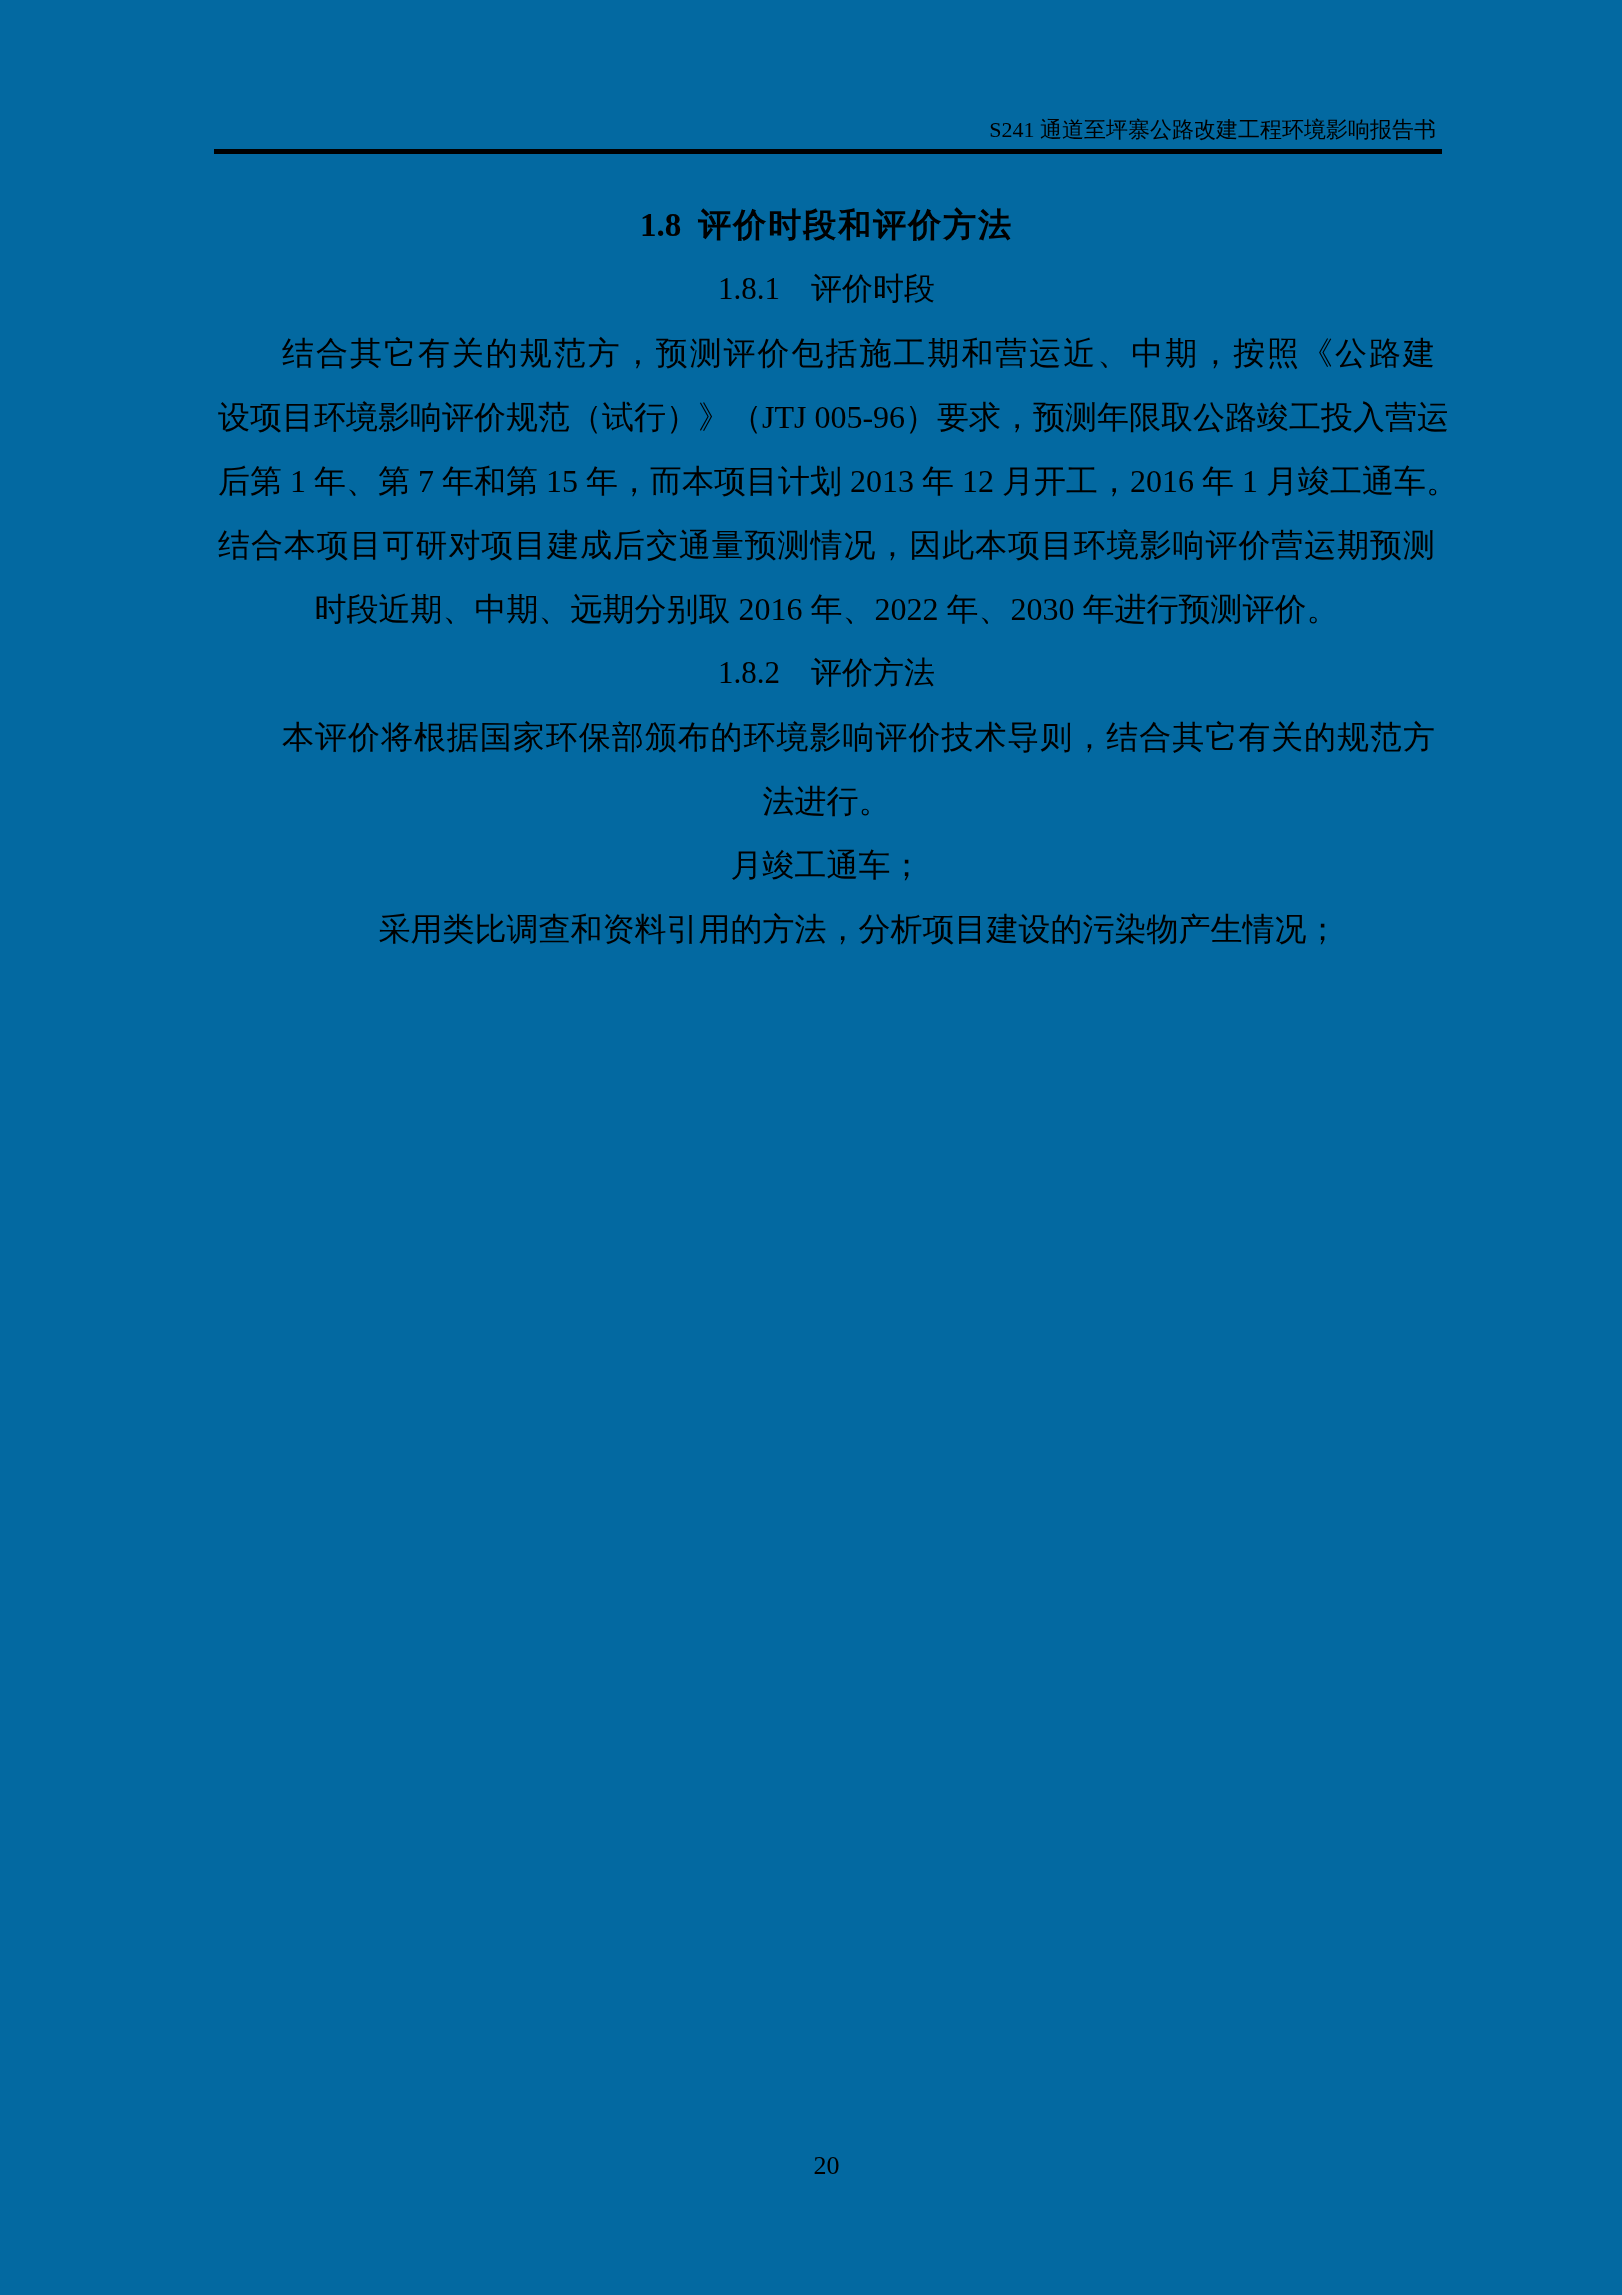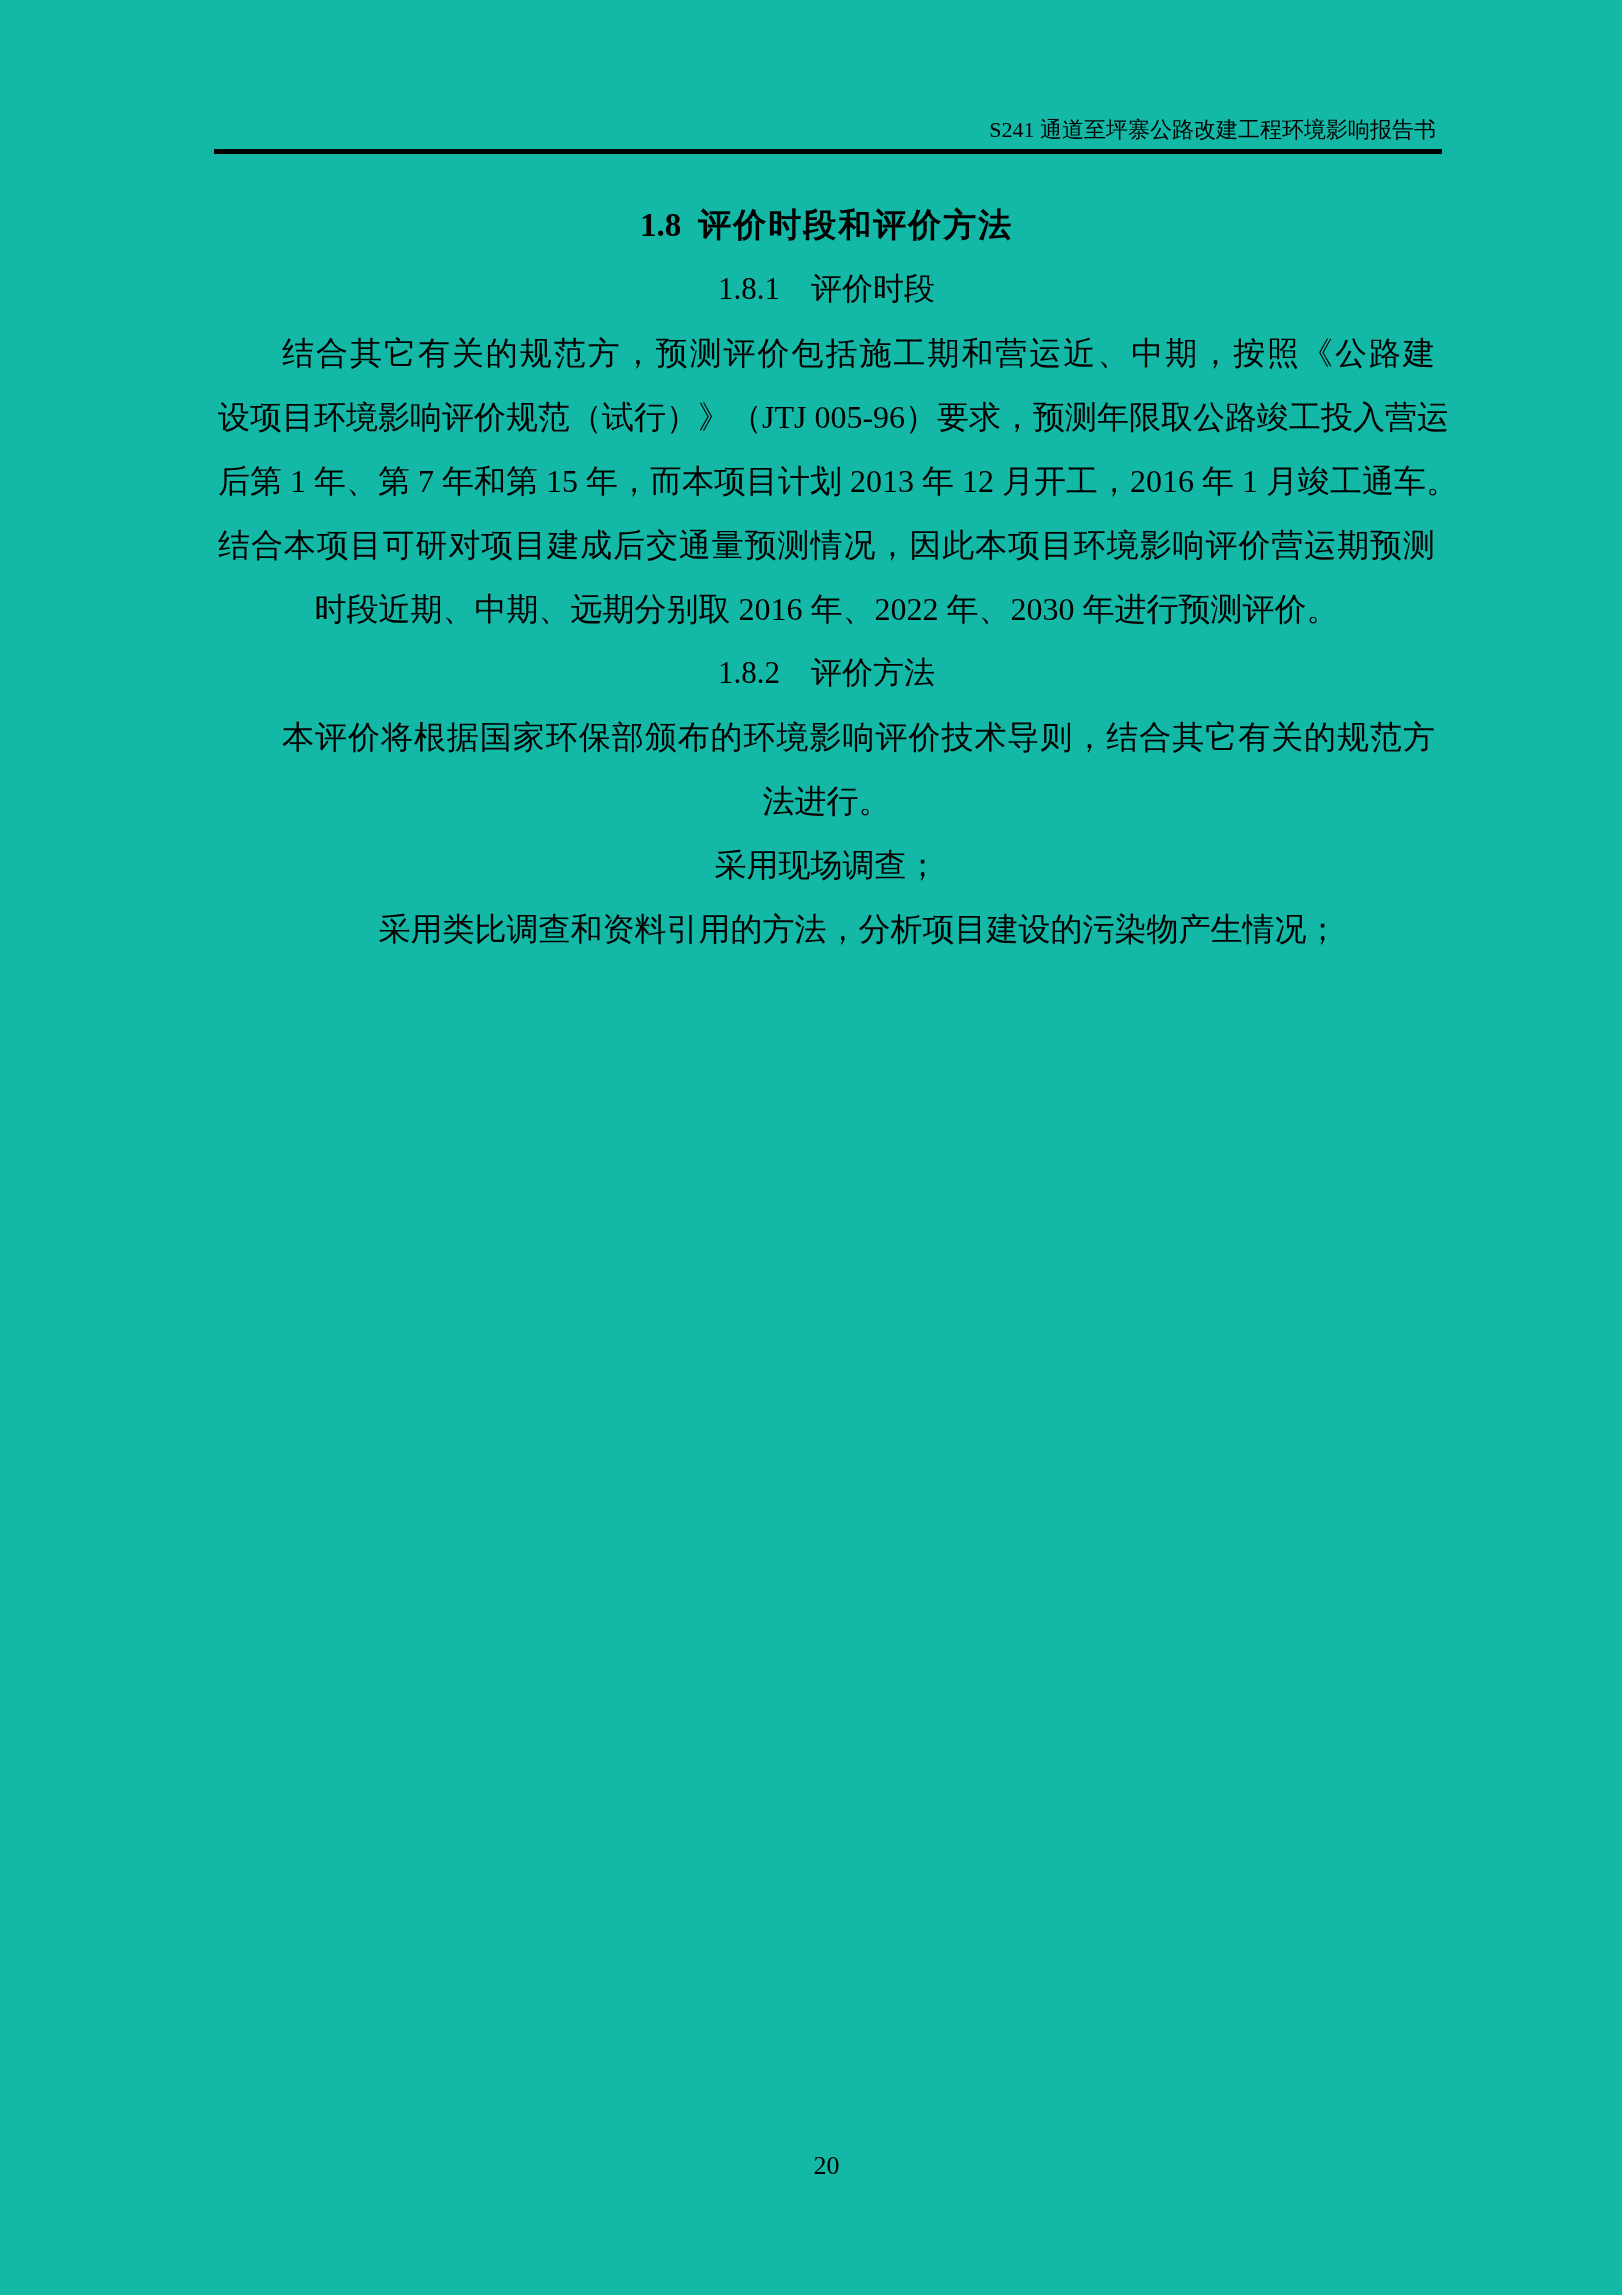--- a/index.html
+++ b/index.html
@@ -4,21 +4,21 @@
 <style>
   html, body {
     margin: 0;
     padding: 0;
     background: #ffffff;
   }
   .page {
     position: relative;
     width: 1622px;
     height: 2295px;
-    background: #14b8a6;
+    background: #0369a1;
     color: #000000;
     font-family: "Liberation Serif", "DejaVu Serif", serif;
     overflow: hidden;
   }
   
   .running-header {
     position: absolute;
     top: 115px;
     left: 218px;
     width: 1218px;
@@ -106,21 +106,21 @@
     <div class="line just">结合本项目可研对项目建成后交通量预测情况，因此本项目环境影响评价营运期预测</div>
     <div class="line">时段近期、中期、远期分别取 2016 年、2022 年、2030 年进行预测评价。</div>
 
     <div class="line h3-line">
       <span class="sec-num">1.8.2</span><span class="sec-title">评价方法</span>
     </div>
 
     <div class="line just indent">本评价将根据国家环保部颁布的环境影响评价技术导则，结合其它有关的规范方</div>
     <div class="line">法进行。</div>
 
-    <div class="line">采用现场调查；</div>
+    <div class="line">月竣工通车；</div>
 
     <div class="line indent">采用类比调查和资料引用的方法，分析项目建设的污染物产生情况；</div>
 
 
   </div>
 
   <div class="page-number">20</div>
 
 </div>
 

